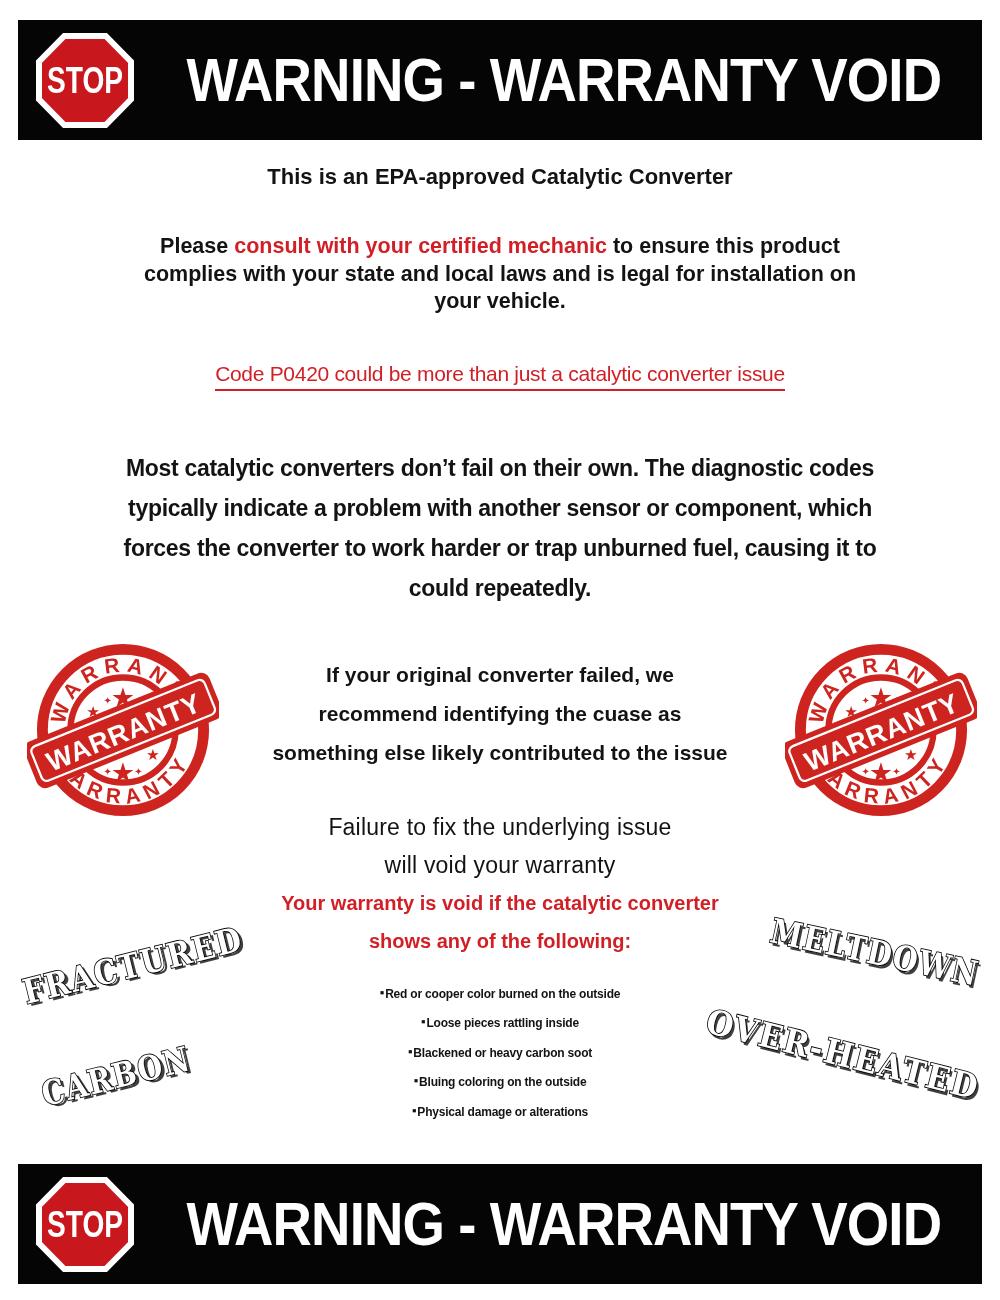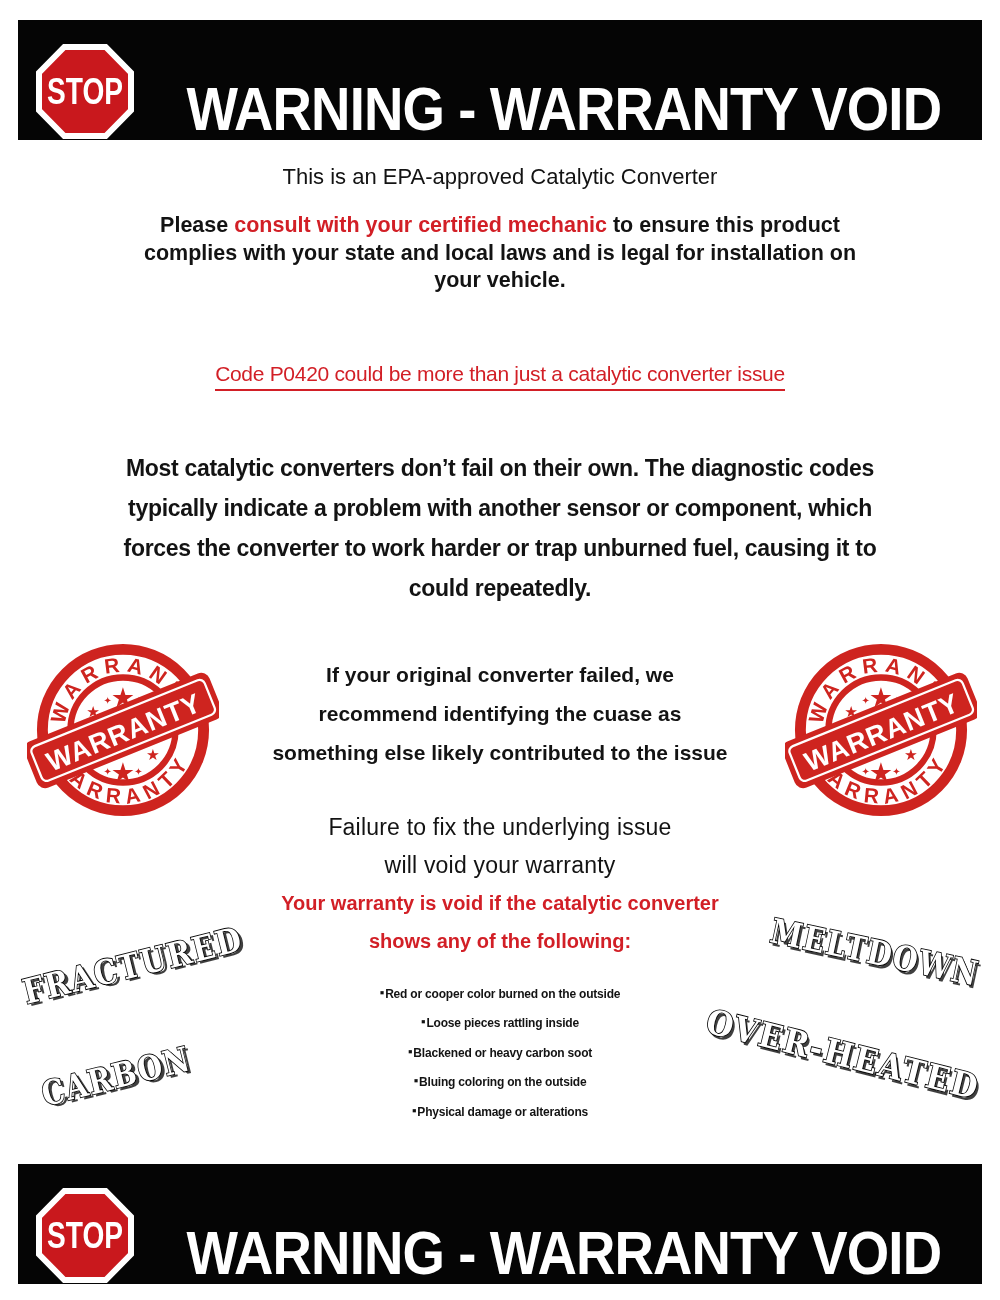--- a/index.html
+++ b/index.html
@@ -10,34 +10,34 @@
     --text-black:#131313;
   }
   html,body{margin:0;padding:0;background:#ffffff;}
   .page{
     position:relative;width:1000px;height:1300px;background:#ffffff;overflow:hidden;
     font-family:"Liberation Sans",sans-serif;color:var(--text-black);
   }
   
   .banner{
     position:absolute;left:18px;right:18px;height:120px;background:var(--banner-bg);
-    display:flex;align-items:flex-end;justify-content:space-between;
+    display:flex;align-items:center;justify-content:space-between;
     padding:0 17px;box-sizing:border-box;text-decoration:underline;
   }
   .banner.top{top:20px;}
   .banner.bottom{top:1164px;}
   .banner-title{flex:1;text-align:center;color:#fff;font-weight:bold;font-size:62px;line-height:1;}
   .banner-title-inner{display:inline-block;transform:scaleX(0.88);transform-origin:center;white-space:nowrap;letter-spacing:-1px;}
   .stop-svg{width:100px;height:97px;flex:0 0 auto;}
   .stop-octagon{fill:var(--stop-red);stroke:#ffffff;stroke-width:6;}
   .stop-text{fill:#ffffff;font-weight:bold;font-family:"Liberation Sans",sans-serif;}
   
   .sec{position:absolute;left:0;right:0;text-align:center;}
-  .epa-line{top:164px;font-size:22px;font-weight:normal;}
-  .consult{top:212px;font-size:21.5px;font-weight:bold;line-height:27.5px;}
+  .epa-line{top:164px;font-size:22px;font-weight:bold;}
+  .consult{top:233px;font-size:21.5px;font-weight:bold;line-height:27.5px;}
   .consult-inner{max-width:758px;margin:0 auto;}
   .red{color:var(--text-red);}
   .code-heading{top:362px;font-size:21px;color:var(--text-red);letter-spacing:-0.3px;}
   .code-heading span{display:inline-block;padding-bottom:3px;border-bottom:2px solid var(--text-red);}
   .diagnosis{top:448px;font-size:23px;font-weight:bold;line-height:40px;letter-spacing:-0.3px;}
   .recommend{top:655px;font-size:21px;font-weight:bold;line-height:39px;}
   .failure{top:808px;font-size:23px;font-weight:normal;line-height:38px;letter-spacing:0.2px;}
   .void-heading{top:884px;font-size:20px;font-weight:bold;line-height:38px;color:var(--text-red);}
   .bullets{top:979px;font-size:12px;font-weight:bold;letter-spacing:-0.2px;}
   .bullets ul{list-style:none;margin:0;padding:0;}

